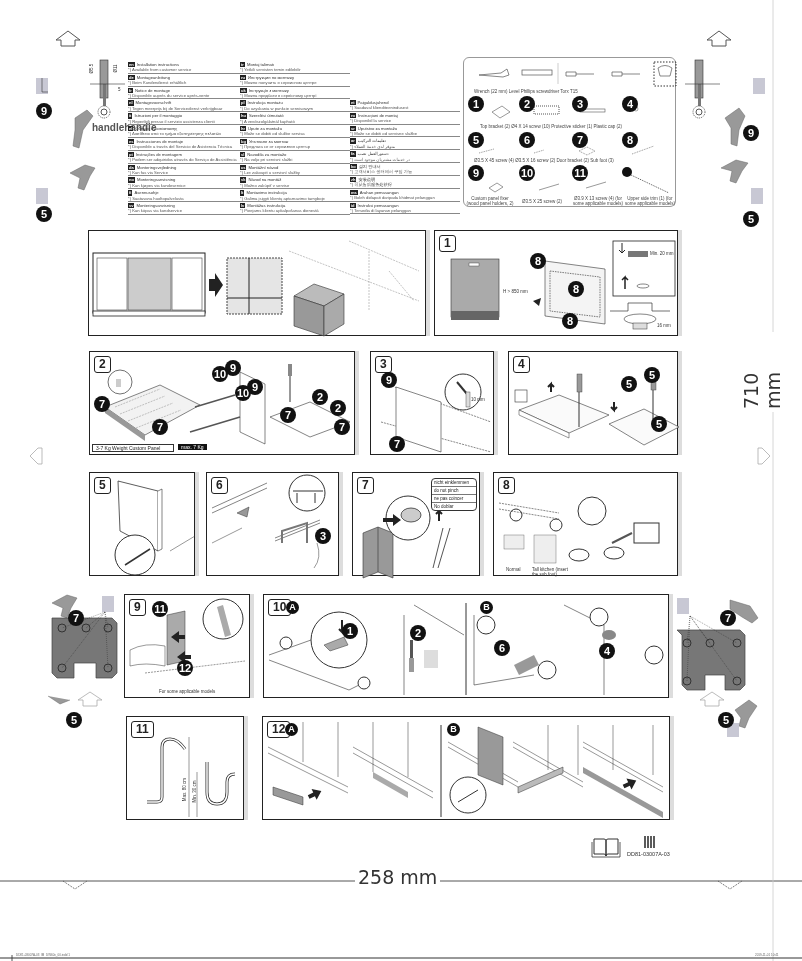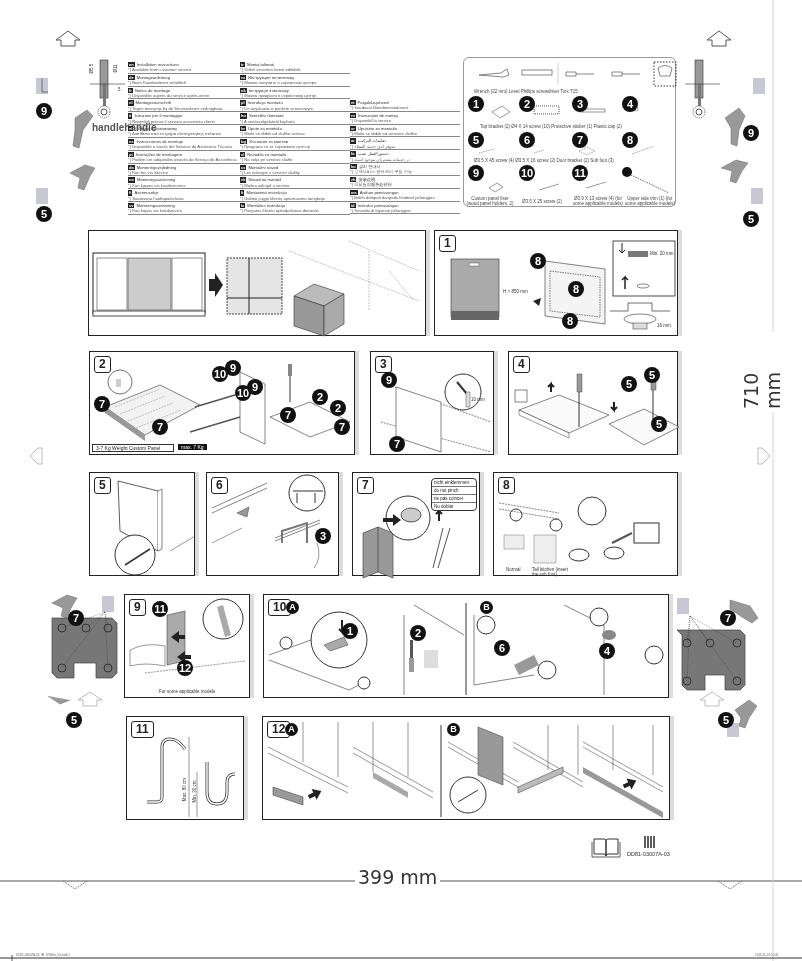--- a/index.html
+++ b/index.html
@@ -455,17 +455,17 @@
 
 <div class="abs" style="left:592px;top:836px;width:28px;height:22px">
   <svg width="28" height="22">
     <path d="M2 3 h10 q2 0 2 2 v15 q0 -2 -2 -2 h-10 z M26 3 h-10 q-2 0 -2 2 v15 q0 -2 2 -2 h10 z" fill="#fff" stroke="#333" stroke-width="1"></path>
     <path d="M0 6 v15 h28 v-15" fill="none" stroke="#333" stroke-width="0.8"></path>
   </svg>
 </div>
 <div class="abs" style="left:644px;top:836px;width:12px;height:12px;background:repeating-linear-gradient(90deg,#333 0 2px,#fff 2px 3px),#fff;opacity:.8"></div>
 <div class="abs" style="left:627px;top:851px;font-size:5.5px;color:#333">DD81-03007A-03</div>
 
-<div class="dim" style="left:355px;top:866px">399 mm</div>
+<div class="dim" style="left:355px;top:866px">258 mm</div>
 <div class="dim" style="left:722px;top:350px;transform:rotate(-90deg);transform-origin:center">710 mm</div>
 
 <div class="abs" style="left:16px;top:953px;font-size:3px;color:#666">DD81-03007A-03_IM_DW60x_00.indd 1</div>
 <div class="abs" style="left:755px;top:953px;font-size:3px;color:#666">2019-11-01 10:41</div>
 
 </body></html>

